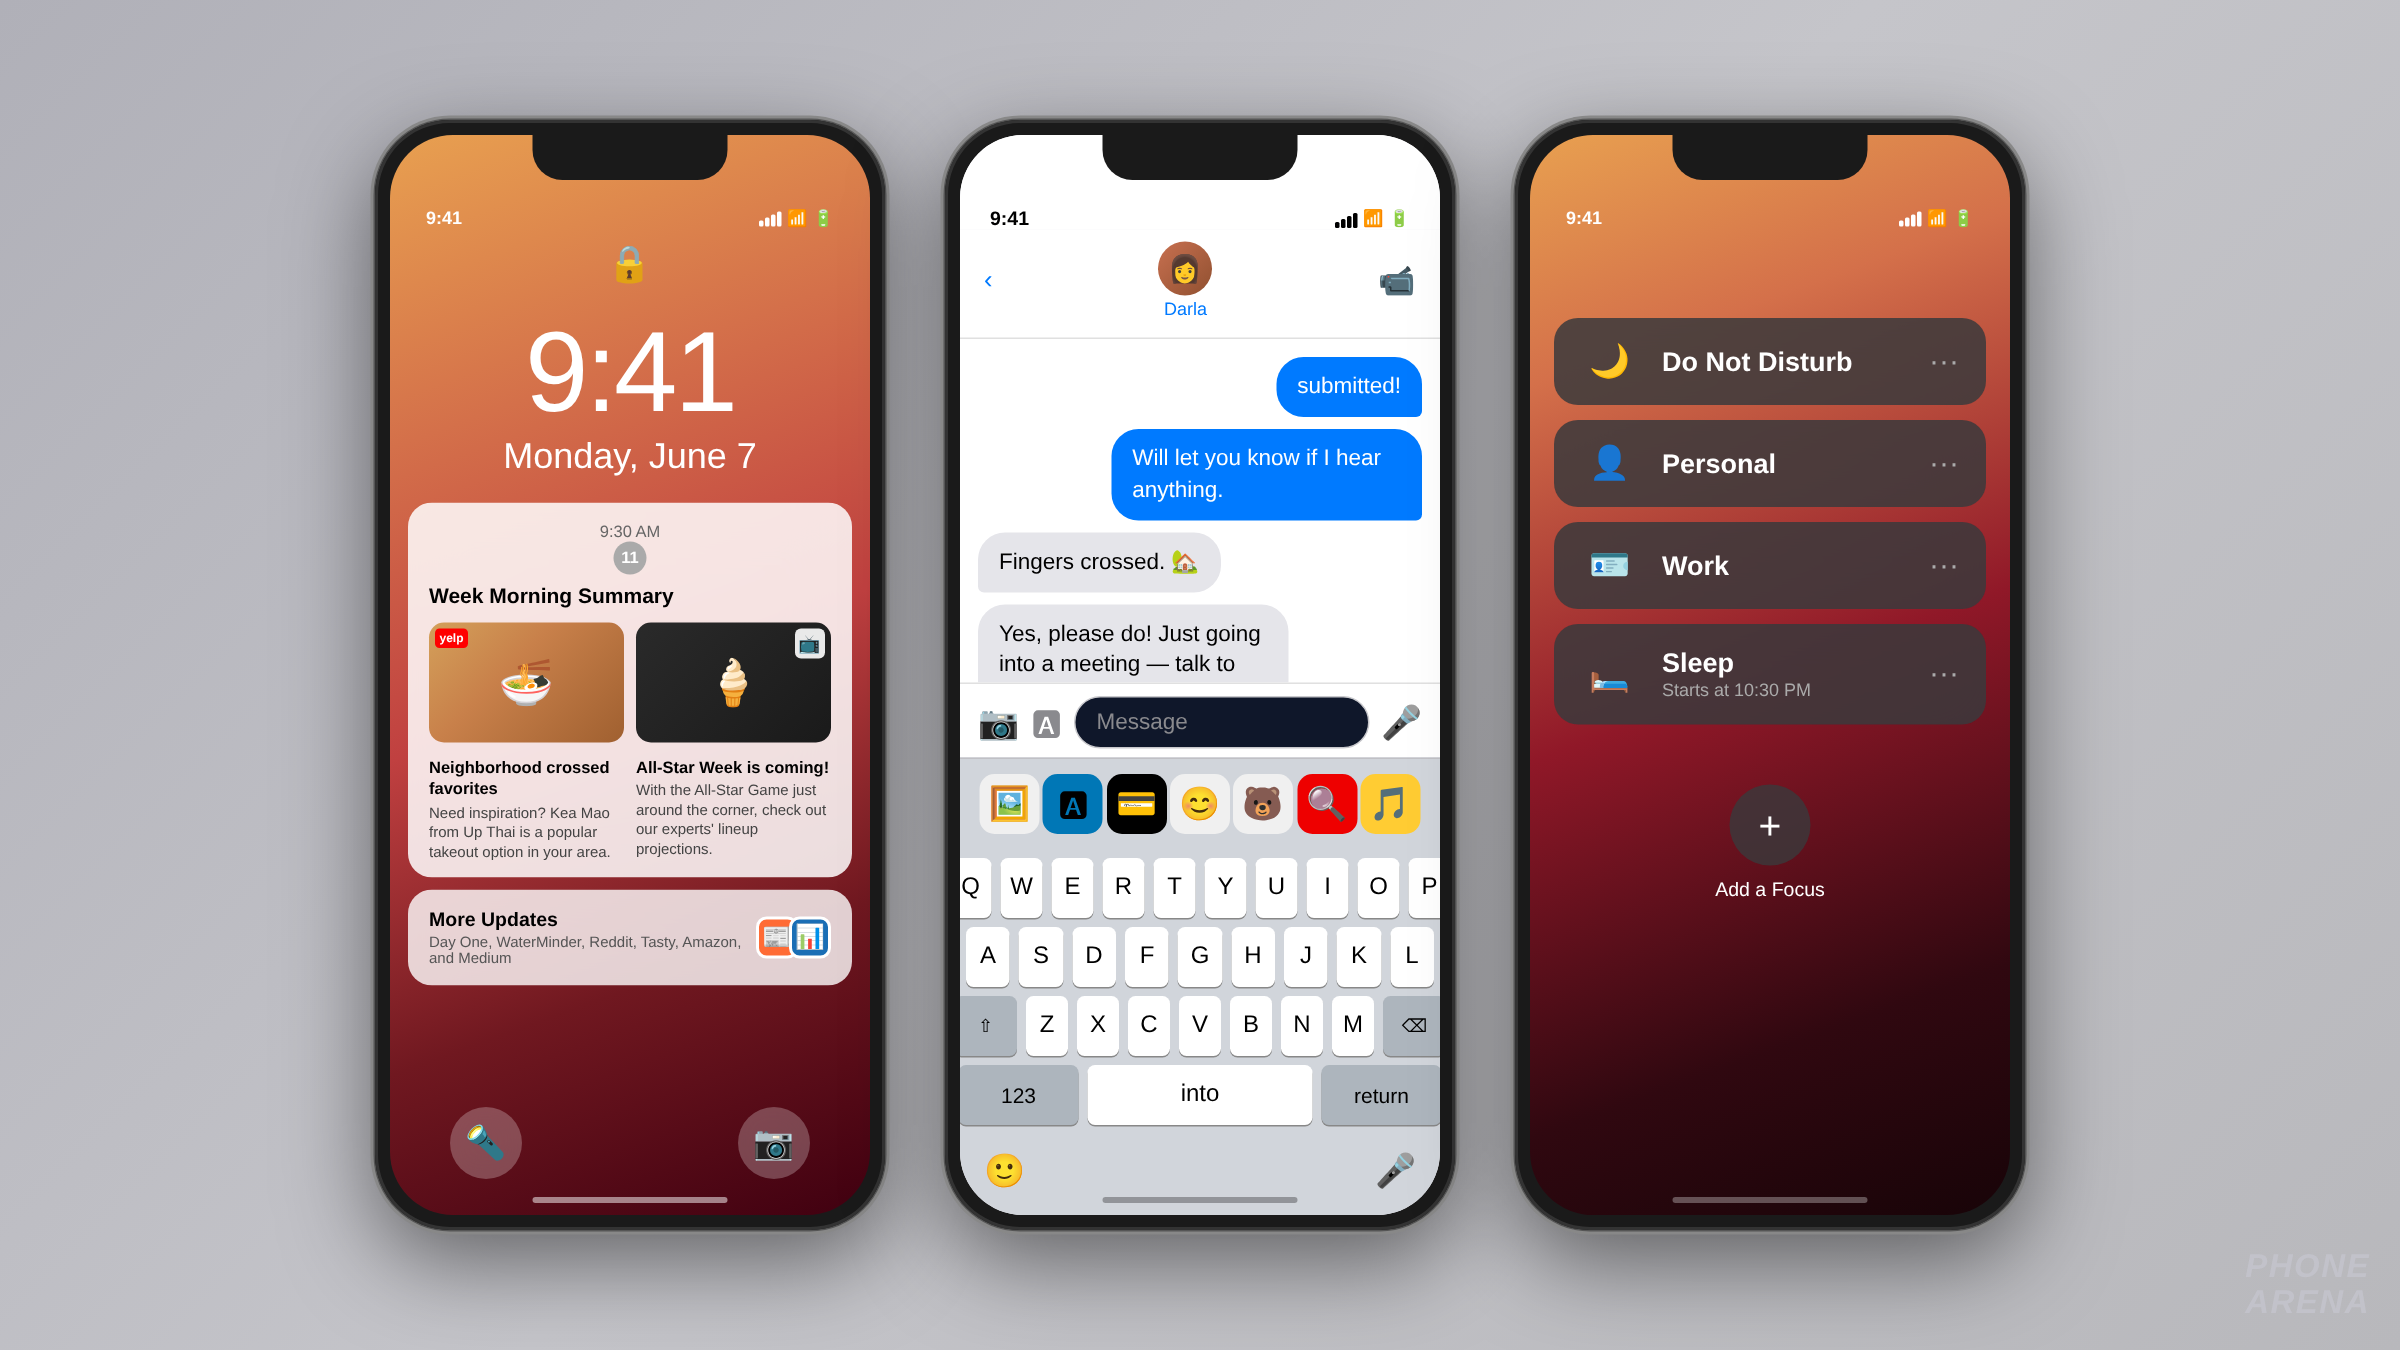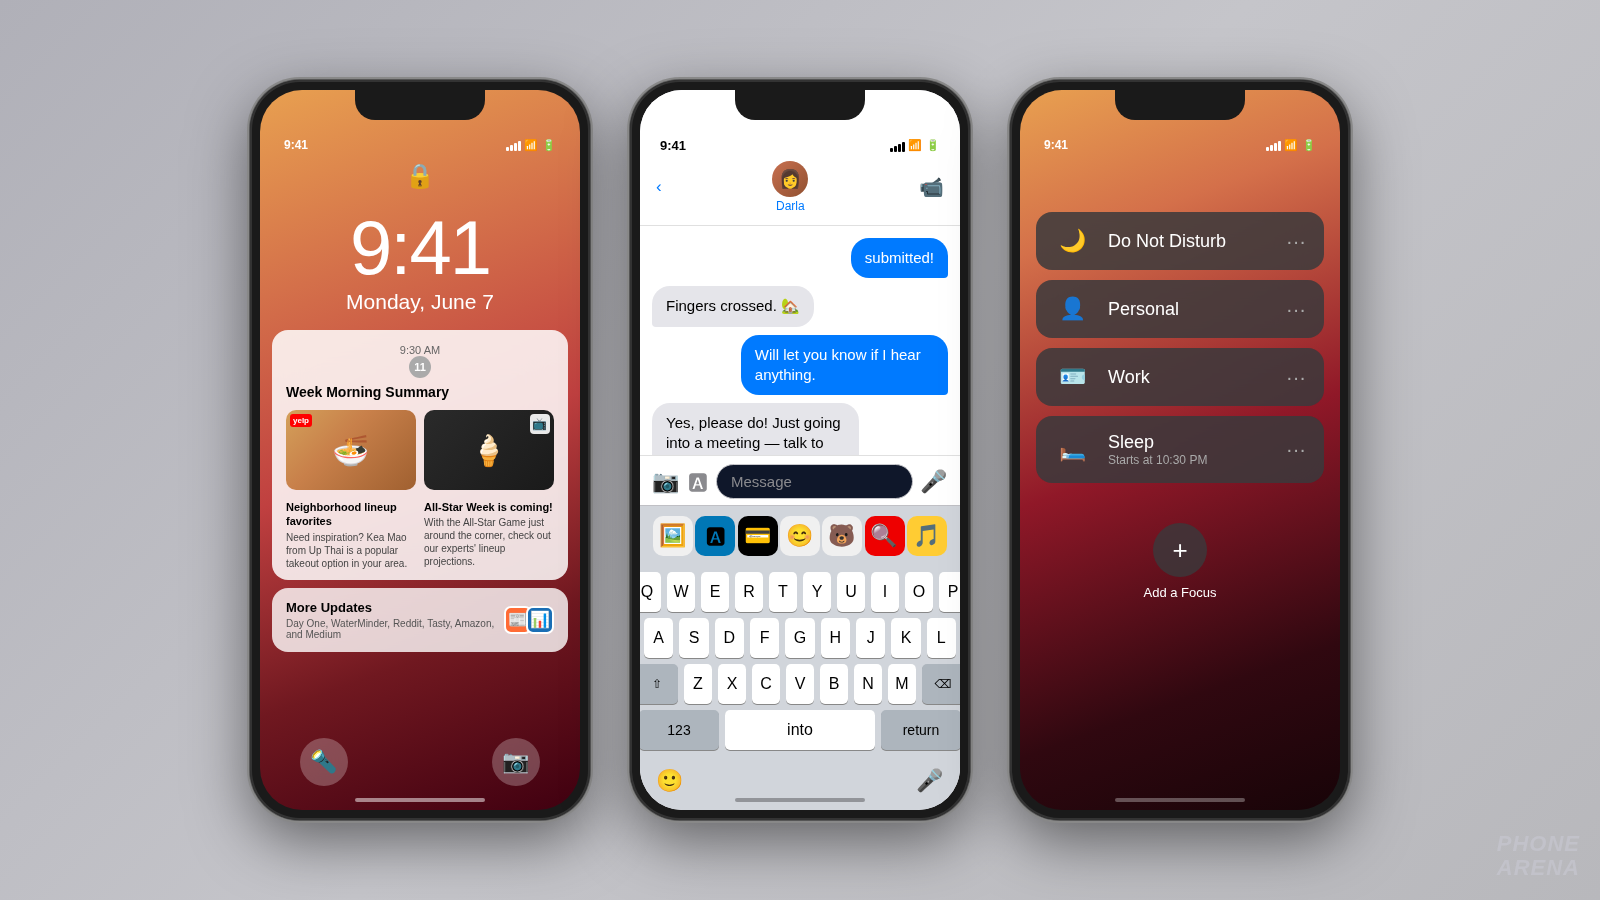--- a/index.html
+++ b/index.html
@@ -92,21 +92,21 @@
     }
 
     .phone1-time .big-time {
       font-size: 76px;
       font-weight: 200;
       letter-spacing: -2px;
       line-height: 1;
     }
 
     .phone1-time .date {
-      font-size: 21px;
+      font-size: 24px;
       font-weight: 300;
       margin-top: 4px;
     }
 
     .lock-icon {
       text-align: center;
       font-size: 24px;
       margin-top: 10px;
       opacity: 0.9;
     }
@@ -562,21 +562,21 @@
 
     .focus-card-icon {
       font-size: 22px;
       width: 38px;
       text-align: center;
     }
 
     .focus-card-label {
       flex: 1;
       font-size: 18px;
-      font-weight: 400;
+      font-weight: 700;
       color: white;
     }
 
     .focus-card-label-sub {
       font-size: 12px;
       color: #aaa;
     }
 
     .focus-card-more {
       font-size: 20px;
@@ -685,21 +685,21 @@
               <div class="food-logo">yelp</div>
             </div>
             <div class="notif-img notif-img-ice-cream">
               <div class="notif-img-overlay">
                 <div class="notif-img-overlay-icon">📺</div>
               </div>
             </div>
           </div>
           <div class="notif-text-block">
             <div class="notif-text-col">
-              <div class="headline">Neighborhood lineup favorites</div>
+              <div class="headline">Neighborhood crossed favorites</div>
               <div class="body-text">Need inspiration? Kea Mao from Up Thai is a popular takeout option in your area.</div>
             </div>
             <div class="notif-text-col">
               <div class="headline">All-Star Week is coming!</div>
               <div class="body-text">With the All-Star Game just around the corner, check out our experts' lineup projections.</div>
             </div>
           </div>
         </div>
 
         <div class="more-updates">
@@ -748,22 +748,22 @@
           <div class="back-btn">‹</div>
           <div class="contact-center">
             <div class="contact-avatar">👩</div>
             <div class="contact-name">Darla</div>
           </div>
           <div class="video-btn">📹</div>
         </div>
 
         <div class="chat-area">
           <div class="bubble bubble-sent" style="align-self:flex-end;">submitted!</div>
+          <div class="bubble bubble-sent" style="align-self:flex-end;">Will let you know if I hear anything.</div>
           <div class="bubble bubble-received">Fingers crossed. 🏡</div>
-          <div class="bubble bubble-sent" style="align-self:flex-end;">Will let you know if I hear anything.</div>
           <div class="bubble bubble-received">Yes, please do! Just going into a meeting — talk to you soon!</div>
 
         </div>
 
         <div class="message-input-area">
           <div class="message-input-row">
             <span class="input-left-icon">📷</span>
             <span class="input-left-icon">🅰</span>
             <div class="message-input-field">Message</div>
             <span class="input-right-icon">🎤</span>

